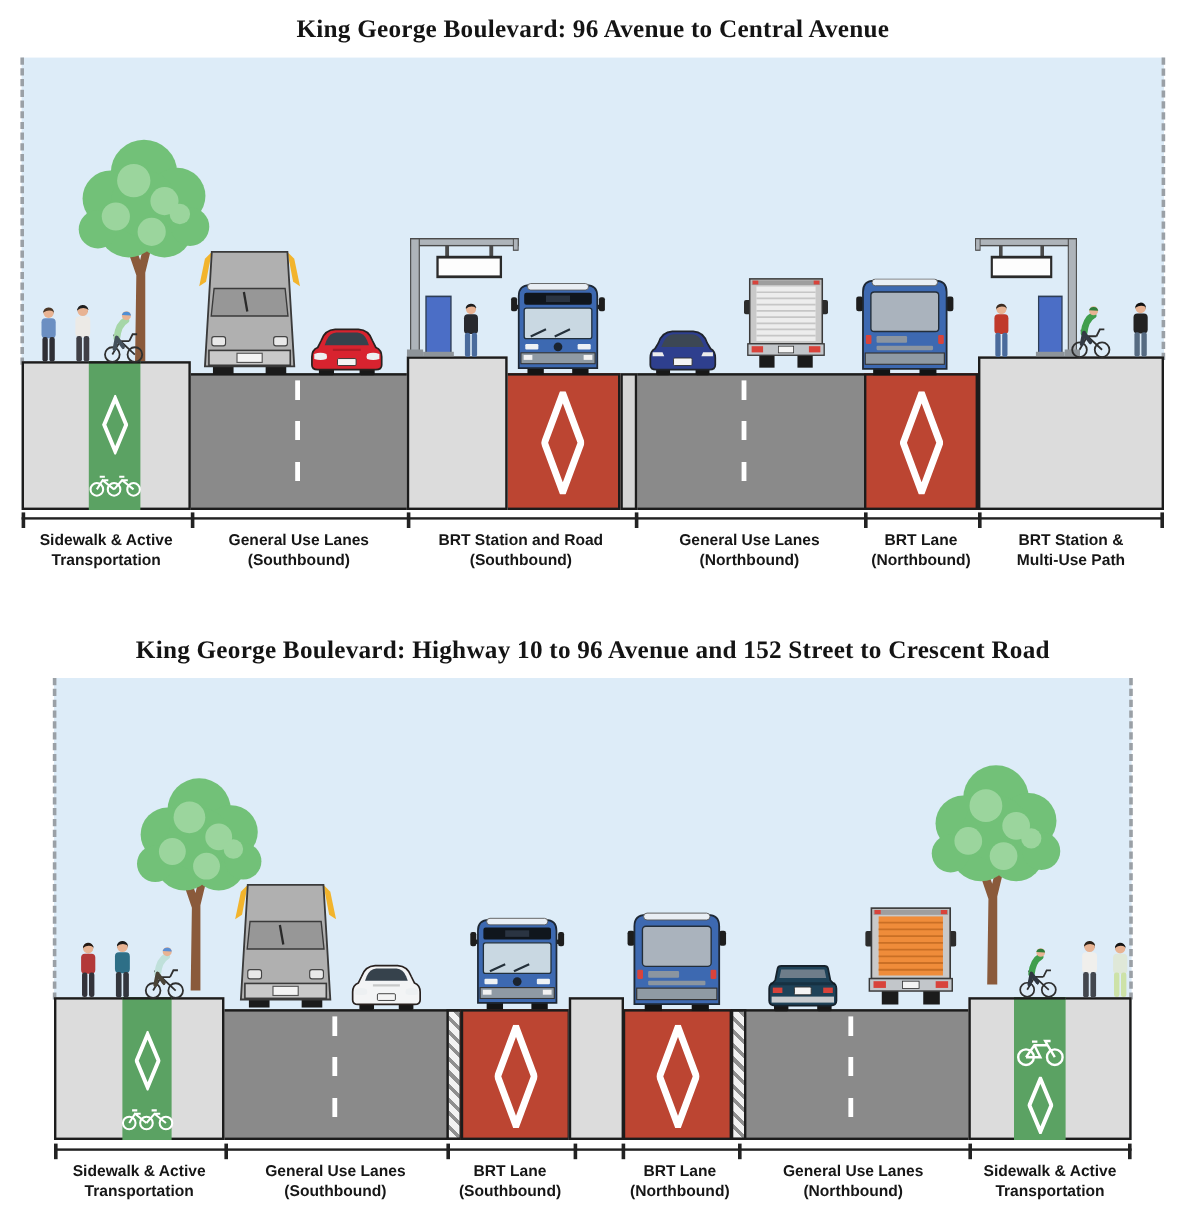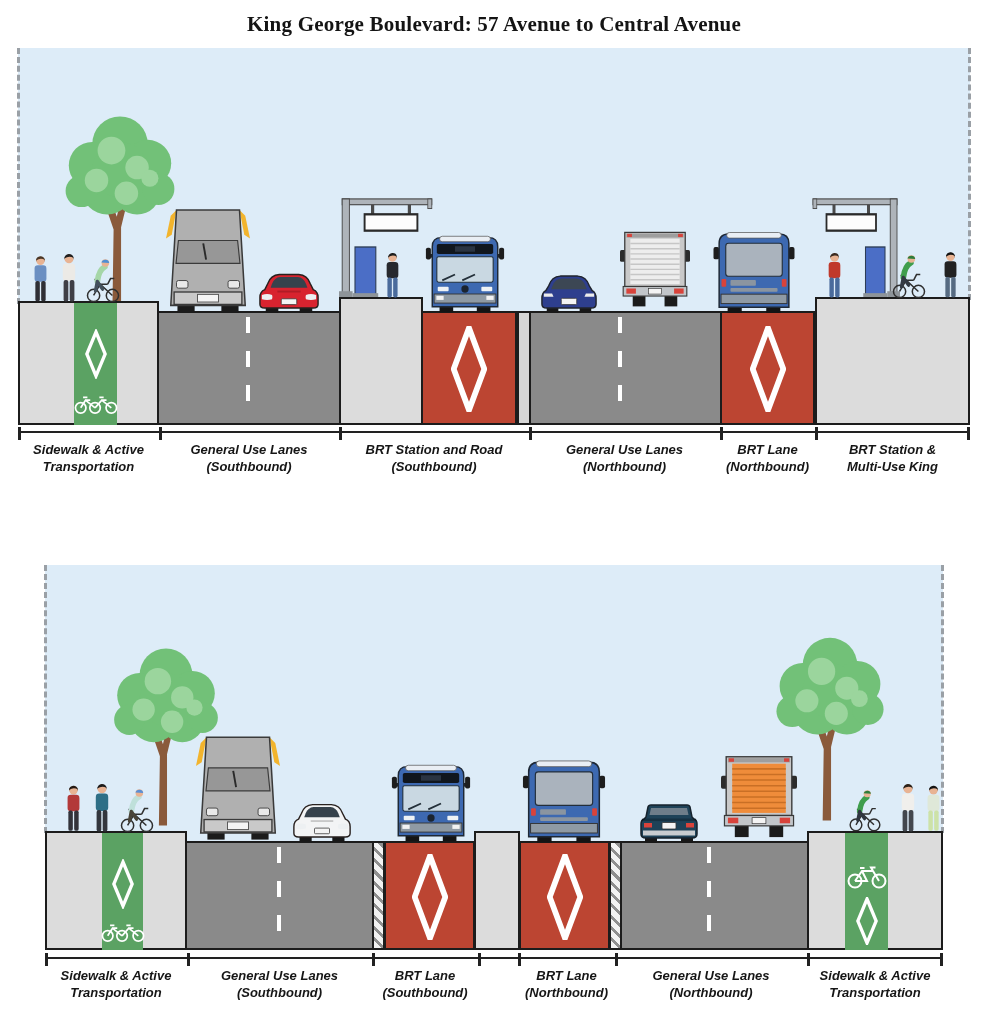--- a/index.html
+++ b/index.html
@@ -21,21 +21,21 @@
   .red{background:var(--brt-red,#bc4532);}
   .paint{position:absolute;box-sizing:border-box;border-top:2px solid var(--outline,#1c1c1c);
          background:var(--bike-green,#5ca05c);}
   .lanedash{position:absolute;background:repeating-linear-gradient(to bottom,#fff 0 16px,rgba(0,0,0,0) 16px 34px);}
   .hatch{background:repeating-linear-gradient(45deg,#f2f2f2 0 5px,#8f8f8f 5px 8px);}
   .glyph{position:absolute;left:50%;}
   .ruler{position:absolute;border-top:2.5px solid #222;height:14px;}
   .tick{position:absolute;top:-6px;width:2.5px;height:13px;background:#222;}
   .lane-label{position:absolute;top:0;text-align:center;font-weight:bold;font-size:13px;
               line-height:1.3;color:#161616;}
-  .lane-label span{display:block;font-style:italic;}
+  .lane-label span{display:block;}
   svg.sprite{position:absolute;overflow:visible;}
   .flip{transform:scaleX(-1);}
 </style>
 </head>
 <body>
 
 <svg width="0" height="0" style="position:absolute" aria-hidden="true">
   <defs>
     <symbol id="sym-tree" viewBox="0 0 120 180">
       <path d="M53 180 L54 112 L43 80 L49 77 L57 100 L63 74 L69 77 L61 110 L61 180 Z" fill="#8a5a3b"></path>
@@ -201,21 +201,21 @@
           <circle cx="32" cy="18" r="6.5"></circle>
         <path d="M8 18 L15 8 L26 8 L32 18 M15 8 L20 18 L8 18 M26 8 L24 4.5 L28.5 4.5 M13 5 L17.5 5"></path>
       </g>
     </symbol>
   </defs>
 </svg>
 
 <div id="page">
 
   <section class="fig">
-    <h1 class="title" style="top:12px">King George Boulevard: 57 Avenue to Central Avenue</h1>
+    <h1 class="title" style="top:12px">King George Boulevard: 96 Avenue to Central Avenue</h1>
 
     <div class="scene" style="left:18px;top:48px;width:952px;height:377px">
       <div class="dashline dashL" style="left:-1px;height:256px"></div>
       <div class="dashline dashR" style="right:-1px;height:252px"></div>
 
       <svg class="sprite" style="left:38px;top:61px;width:128px;height:194px">
           <use href="#sym-tree"></use>
         </svg>
 
       <div class="blk road" style="left:139px;top:263px;width:660px;height:114px"></div>
@@ -319,26 +319,27 @@
       <div class="lane-label" style="left:511px;width:191px">
         <span>General Use Lanes</span>
         <span>(Northbound)</span>
       </div>
       <div class="lane-label" style="left:702px;width:95px">
         <span>BRT Lane</span>
         <span>(Northbound)</span>
       </div>
       <div class="lane-label" style="left:797px;width:155px">
         <span>BRT Station &amp;</span>
-        <span>Multi-Use King</span>
+        <span>Multi-Use Path</span>
       </div>
     </div>
   </section>
 
   <section class="fig">
+    <h1 class="title" style="top:529px">King George Boulevard: Highway 10 to 96 Avenue and 152 Street to Crescent Road</h1>
 
     <div class="scene" style="left:45px;top:565px;width:898px;height:385px">
       <div class="dashline dashL" style="left:-1px;height:268px"></div>
       <div class="dashline dashR" style="right:-1px;height:268px"></div>
 
       <svg class="sprite" style="left:60px;top:70px;width:122px;height:198px">
           <use href="#sym-tree"></use>
         </svg>
       <svg class="sprite" style="left:722px;top:54px;width:126px;height:214px">
           <use href="#sym-tree"></use>

